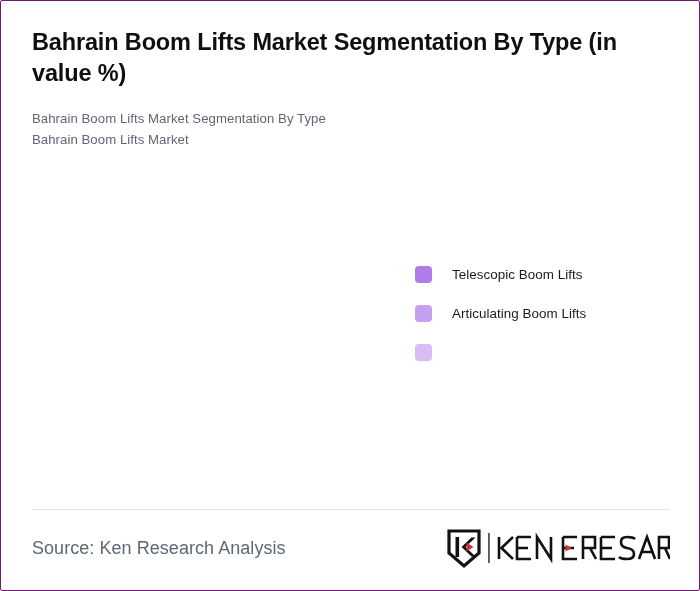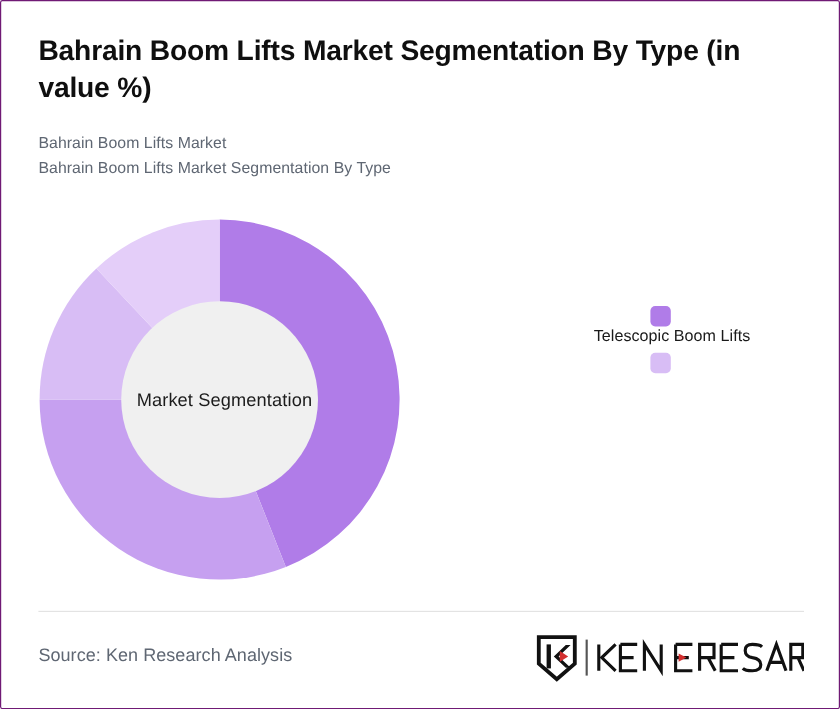--- a/index.html
+++ b/index.html
@@ -80,21 +80,20 @@
   .legend {
     position: absolute;
     left: 414px;
     top: 94px;
     width: 270px;
   }
   .legend-item {
     display: flex;
     align-items: center;
     height: 39px;
-    flex-direction: column;
   }
   .legend-swatch {
     width: 17px;
     height: 17px;
     border-radius: 4px;
     flex: 0 0 auto;
   }
   .legend-label {
     margin-left: 20px;
     font-size: 13.4px;
@@ -114,66 +113,56 @@
     position: absolute;
     left: 31px;
     top: 524px;
     width: 638px;
     height: 46px;
   }
   .source-text {
     position: absolute;
     left: 0;
     top: 13px;
-    font-size: 15px;
+    font-size: 18px;
     color: #5f6773;
     letter-spacing: 0.05px;
   }
   .brand-logo {
     position: absolute;
     right: 0;
     top: 2px;
     display: flex;
     align-items: center;
   }
 </style>
 </head>
 <body>
 
 <div class="frame">
 
   <div class="header">
     <h1 class="chart-title">Bahrain Boom Lifts Market Segmentation By Type (in value %)</h1>
     <div class="subtitles">
+      <div class="subtitle">Bahrain Boom Lifts Market Segmentation By Type</div>
       <div class="subtitle">Bahrain Boom Lifts Market</div>
-      <div class="subtitle">Bahrain Boom Lifts Market Segmentation By Type</div>
     </div>
   </div>
 
   <div class="plot">
 
-    <div class="donut-wrap">
-      <svg width="330" height="320" viewBox="0 0 330 320">
-        <g id="donut-slices">
-            <path d="M 160 160 L 160 10 A 150 150 0 0 1 215.2186829027017 299.4664728832377 Z" fill="#b07ce8"></path>
-            <path d="M 160 160 L 215.2186829027017 299.4664728832377 A 150 150 0 0 1 10 160.00000000000003 Z" fill="#c6a0f0"></path>
-            <path d="M 160 160 L 10 160.00000000000003 A 150 150 0 0 1 57.317934110696655 50.65470588678831 Z" fill="#d8bdf5"></path>
-            <path d="M 160 160 L 57.317934110696655 50.65470588678831 A 150 150 0 0 1 159.99999999999997 10 Z" fill="#e4cef9"></path>
-          </g>
-        <circle cx="160" cy="160" r="82" fill="#f0f0f0"></circle>
-      </svg>
-      <div class="donut-center-label">
-        <span>Market Segmentation</span>
-      </div>
-    </div>
 
     <div class="legend" id="legend">
         <div class="legend-item">
           <span class="legend-swatch" style="background: rgb(176, 124, 232);"></span>
           <span class="legend-label">Telescopic Boom Lifts</span>
+        </div>
+        <div class="legend-item">
+          <span class="legend-swatch" style="background: rgb(198, 160, 240);"></span>
+          <span class="legend-label">Articulating Boom Lifts</span>
         </div>
         <div class="legend-item">
           <span class="legend-swatch" style="background: rgb(216, 189, 245);"></span>
         </div>
       </div>
 
   </div>
 
   <div class="divider"></div>
 

